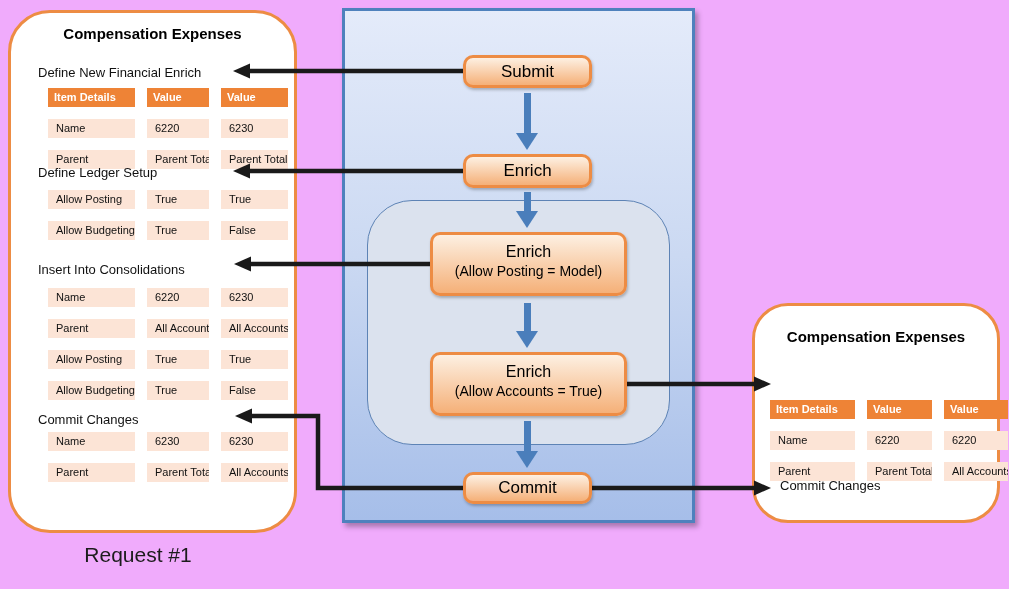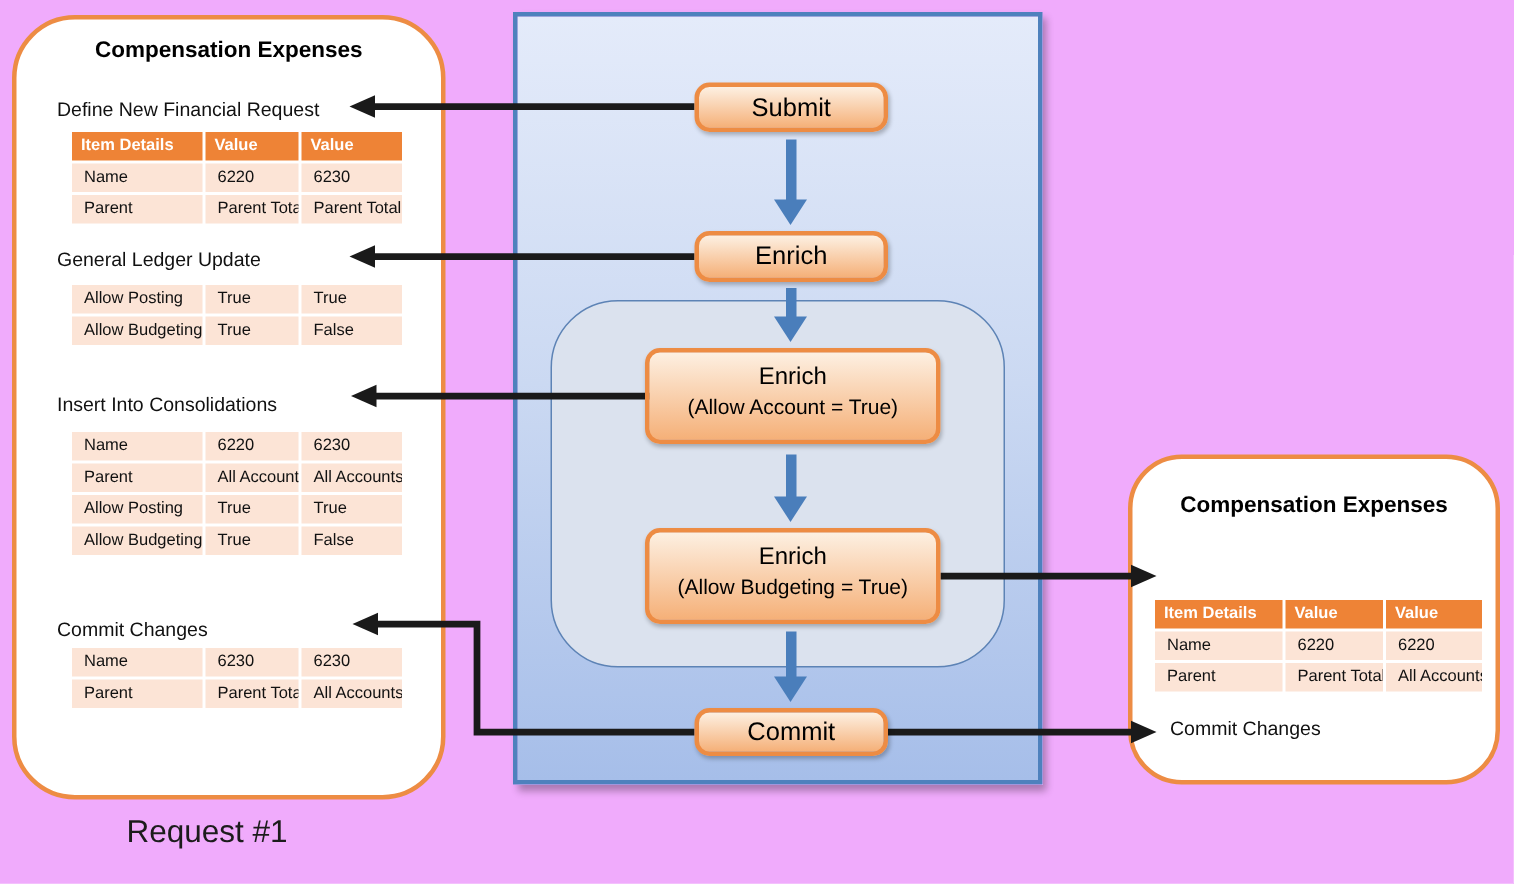--- a/index.html
+++ b/index.html
@@ -32,21 +32,21 @@
   #workflow-panel{position:absolute;left:342px;top:8px;width:353px;height:515px;
     border:3px solid var(--workflow-border);
     background:linear-gradient(180deg,var(--workflow-bg-top) 0%,#CBD9F2 48%,var(--workflow-bg-bottom) 100%);
     box-shadow:3px 4px 5px rgba(0,0,0,0.30);}
   #workflow-title{position:absolute;top:9px;left:0;width:100%;text-align:center;font-weight:bold;font-size:15px;color:#000;}
 
   
   .sec-label{position:absolute;font-size:13px;color:#111;white-space:nowrap;}
 
   
-  .tbl{position:absolute;display:grid;grid-template-columns:87px 62px 67px;gap:2px;font-size:11px;line-height:19px;}
+  .tbl{position:absolute;display:grid;grid-template-columns:87px 62px 67px;gap:12px;font-size:11px;line-height:19px;}
   .tbl-right{grid-template-columns:85px 65px 64px;}
   .tbl .th{background:var(--table-header-bg);color:#fff;font-weight:bold;height:19px;padding-left:6px;overflow:hidden;white-space:nowrap;}
   .tbl .td{background:var(--table-row-bg);color:#111;height:19px;padding-left:8px;overflow:hidden;white-space:nowrap;}
 
   
   .node{position:absolute;border:3px solid var(--accent-orange);border-radius:10px;
     background:linear-gradient(180deg,var(--node-fill-top) 0%,var(--node-fill-bottom) 100%);
     text-align:center;color:#000;box-shadow:1px 2px 3px rgba(0,0,0,0.25);z-index:6;}
   .node-1line{font-size:17px;}
   .node-2line .l1{font-size:16px;padding-top:7px;line-height:20px;}
@@ -80,34 +80,34 @@
   #caption-right{left:764px;}
 </style>
 </head>
 <body>
 
 <div id="canvas">
 
   <div id="left-panel" class="panel-orange">
     <div class="panel-title">Compensation Expenses</div>
 
-    <div class="sec-label" style="left:27px;top:52px;">Define New Financial Request</div>
+    <div class="sec-label" style="left:27px;top:52px;">Define New Financial Enrich</div>
     <div class="tbl" style="left:37px;top:75px;">
         <div class="th">Item Details</div>
         <div class="th">Value</div>
         <div class="th">Value</div>
         <div class="td">Name</div>
         <div class="td">6220</div>
         <div class="td">6230</div>
         <div class="td">Parent</div>
         <div class="td">Parent Total</div>
         <div class="td">Parent Total</div>
       </div>
 
-    <div class="sec-label" style="left:27px;top:152px;">General Ledger Update</div>
+    <div class="sec-label" style="left:27px;top:152px;">Define Ledger Setup</div>
     <div class="tbl" style="left:37px;top:177px;">
         <div class="td">Allow Posting</div>
         <div class="td">True</div>
         <div class="td">True</div>
         <div class="td">Allow Budgeting</div>
         <div class="td">True</div>
         <div class="td">False</div>
       </div>
 
     <div class="sec-label" style="left:27px;top:249px;">Insert Into Consolidations</div>
@@ -146,29 +146,29 @@
     <div class="varrow-shaft" style="top:82px;height:41px;"></div>
     <div class="varrow-head" style="top:122px;"></div>
 
     <div id="node-enrich" class="node node-1line">Enrich</div>
 
     <div class="varrow-shaft" style="top:181px;height:20px;z-index:4;"></div>
     <div class="varrow-head" style="top:200px;"></div>
 
     <div id="node-enrich-posting" class="node node-2line">
       <div class="l1">Enrich</div>
-      <div class="l2">(Allow Account = True)</div>
+      <div class="l2">(Allow Posting = Model)</div>
     </div>
 
     <div class="varrow-shaft" style="top:292px;height:29px;"></div>
     <div class="varrow-head" style="top:320px;"></div>
 
     <div id="node-enrich-budgeting" class="node node-2line">
       <div class="l1">Enrich</div>
-      <div class="l2">(Allow Budgeting = True)</div>
+      <div class="l2">(Allow Accounts = True)</div>
     </div>
 
     <div class="varrow-shaft" style="top:410px;height:31px;"></div>
     <div class="varrow-head" style="top:440px;"></div>
 
     <div id="node-commit" class="node node-1line">Commit</div>
   </div>
 
   <div id="right-panel" class="panel-orange">
     <div class="panel-title">Compensation Expenses</div>

